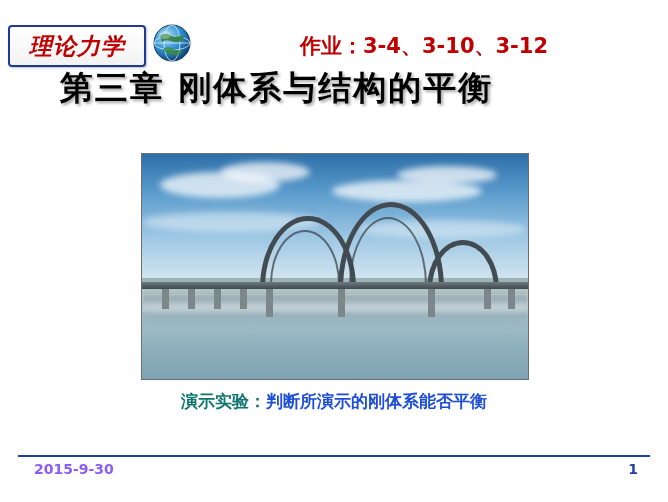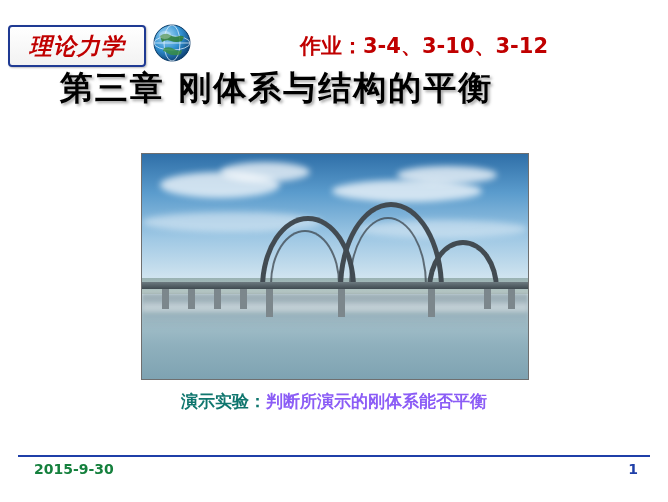--- a/index.html
+++ b/index.html
@@ -174,38 +174,38 @@
     width: 668px;
     text-align: center;
   }
   .caption-line {
     font-size: 17px;
     font-weight: bold;
     line-height: 26px;
     white-space: nowrap;
   }
   .cap-label { color: #0f766e; }
-  .cap-body { color: #8b5cf6; }
+  .cap-body { color: #1d4ed8; }
 
   
   .footer-rule {
     position: absolute;
     left: 18px;
     top: 455px;
     width: 632px;
     height: 2px;
     background: #1f3fa8;
   }
   .footer-date {
     position: absolute;
     left: 34px;
     top: 461px;
     font-size: 14px;
     font-weight: bold;
-    color: #15803d;
+    color: #8b5cf6;
   }
   .footer-page {
     position: absolute;
     right: 30px;
     top: 461px;
     font-size: 14px;
     font-weight: bold;
     color: #1f3fa8;
   }
 </style>

